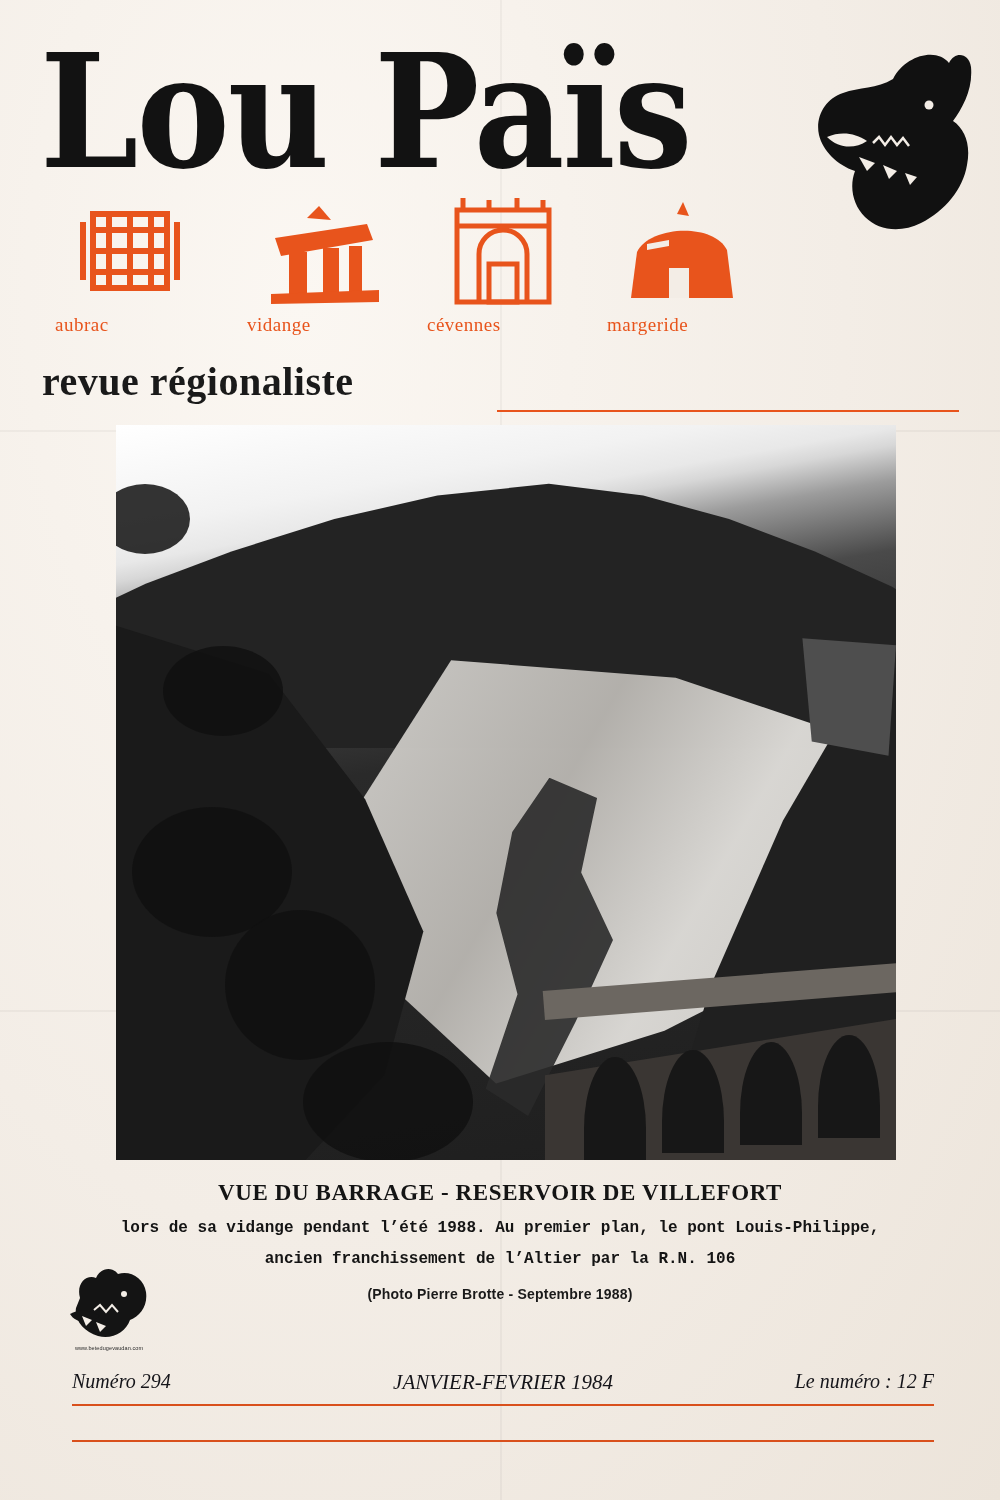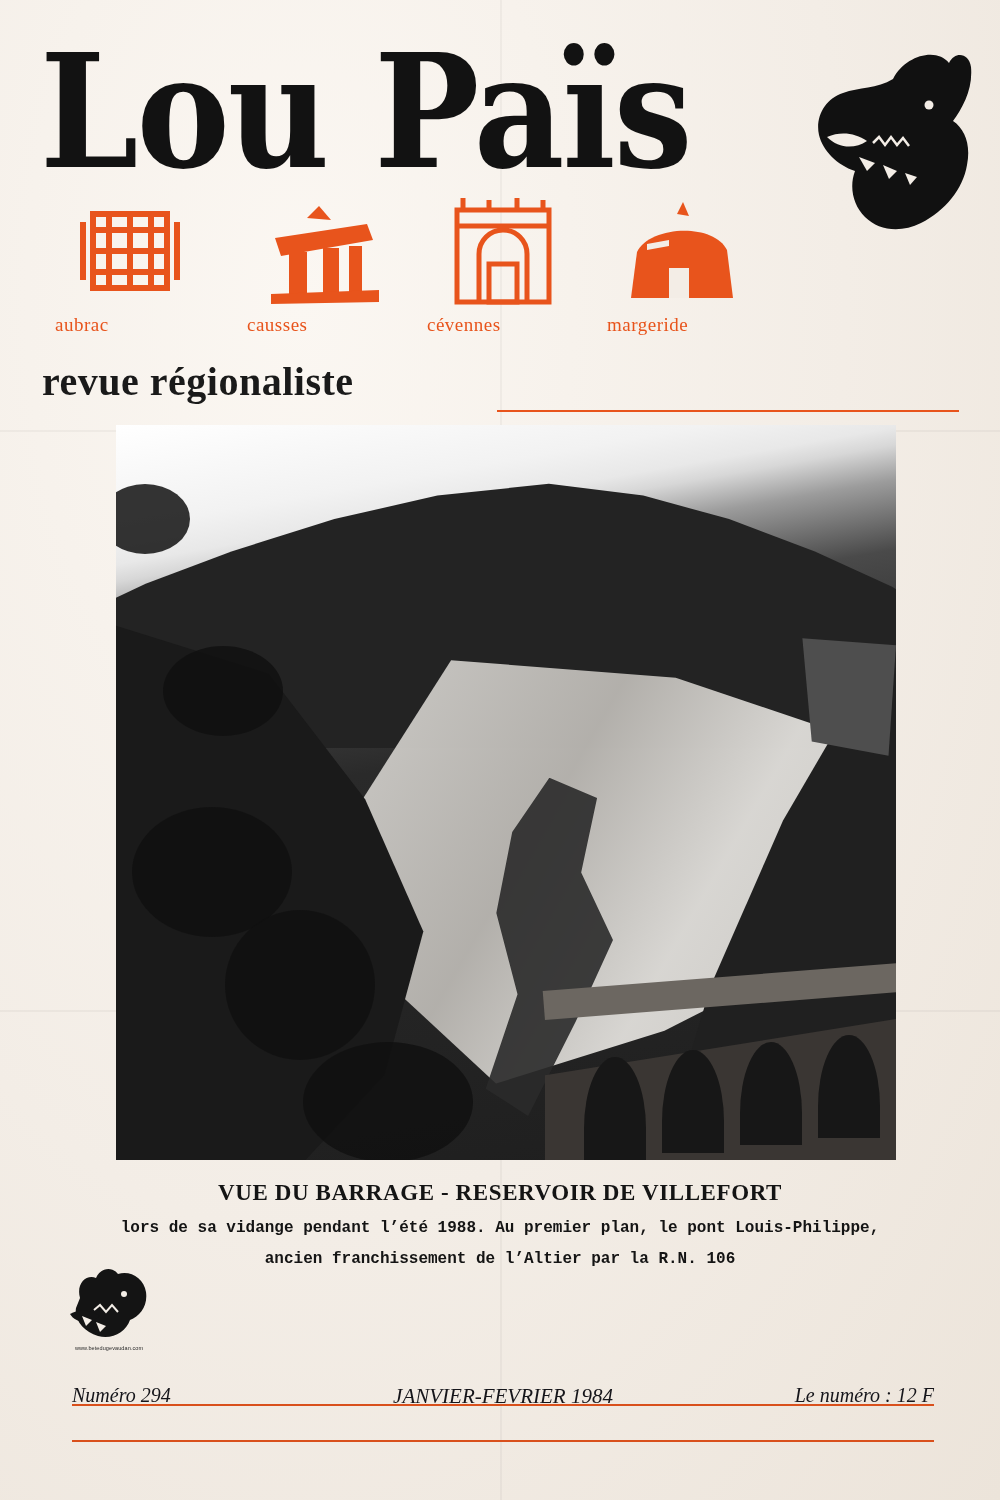--- a/index.html
+++ b/index.html
@@ -217,21 +217,20 @@
     letter-spacing: 0.1px;
   }
 
   
   .foot {
     position: absolute;
     left: 72px;
     top: 1370px;
     width: 862px;
     height: 26px;
-    margin-top: 14px;
   }
   .foot span {
     position: absolute;
     font-family: "Liberation Serif", serif;
     font-style: italic;
     font-size: 20px;
     color: #15151a;
   }
   .foot .num { left: 0; }
   .foot .date { left: 50%; transform: translateX(-50%); font-size: 21px; }
@@ -293,21 +292,21 @@
           <g fill="#e8541c">
             <path d="M28 40 L120 26 L126 42 L34 58 Z"></path>
             <rect x="42" y="54" width="18" height="48"></rect>
             <rect x="76" y="50" width="16" height="52"></rect>
             <rect x="102" y="48" width="13" height="54"></rect>
             <path d="M24 96 L132 92 L132 104 L24 106 Z"></path>
             <path d="M60 20 L72 8 L84 22 Z"></path>
           </g>
         </svg>
       </div>
-      <div class="cap">causses</div>
+      <div class="cap">vidange</div>
     </div>
 
     <div class="orn" style="left:552px; top:0;">
       <div class="art">
         <svg viewBox="0 0 150 112" width="150" height="112">
           <g fill="#e8541c">
             <path d="M24 100 L30 54 C42 28, 106 24, 120 52 L126 100 Z"></path>
             <path d="M70 16 L76 4 L82 18 Z"></path>
           </g>
           <g fill="#f3ede6">
@@ -358,20 +357,21 @@
     <div class="arch" style="left:60%;  bottom:0%;"></div>
     <div class="arch" style="left:70%;  bottom:1%;"></div>
     <div class="arch" style="left:80%;  bottom:2%;"></div>
     <div class="arch" style="left:90%;  bottom:3%;"></div>
   </div>
 
   <div class="cap-block">
     <div class="cap1">VUE DU BARRAGE - RESERVOIR DE VILLEFORT</div>
     <div class="cap2">lors de sa vidange pendant l’été 1988. Au premier plan, le pont Louis-Philippe,</div>
     <div class="cap3">ancien franchissement de l’Altier par la R.N. 106</div>
+    <div class="cap4">(Photo Pierre Brotte - Septembre 1988)</div>
   </div>
 
   <svg class="beast" viewBox="0 0 96 96">
     <path d="M20 40 C16 26, 26 16, 36 20 C40 10, 52 8, 58 16 C70 12, 84 20, 86 34
              C88 48, 80 58, 70 62 C66 74, 52 82, 38 78 C24 74, 14 62, 16 50 Z" fill="#141414"></path>
     <path d="M10 56 C20 50, 32 52, 40 58 C30 66, 16 66, 10 56 Z" fill="#141414"></path>
     <circle cx="64" cy="36" r="3" fill="#f3ede6"></circle>
     <path d="M22 58 L32 62 L26 68 Z" fill="#f3ede6"></path>
     <path d="M36 64 L46 68 L40 74 Z" fill="#f3ede6"></path>
     <path d="M34 52 L40 47 L46 54 L52 47 L58 54" stroke="#f3ede6" stroke-width="2" fill="none"></path>

